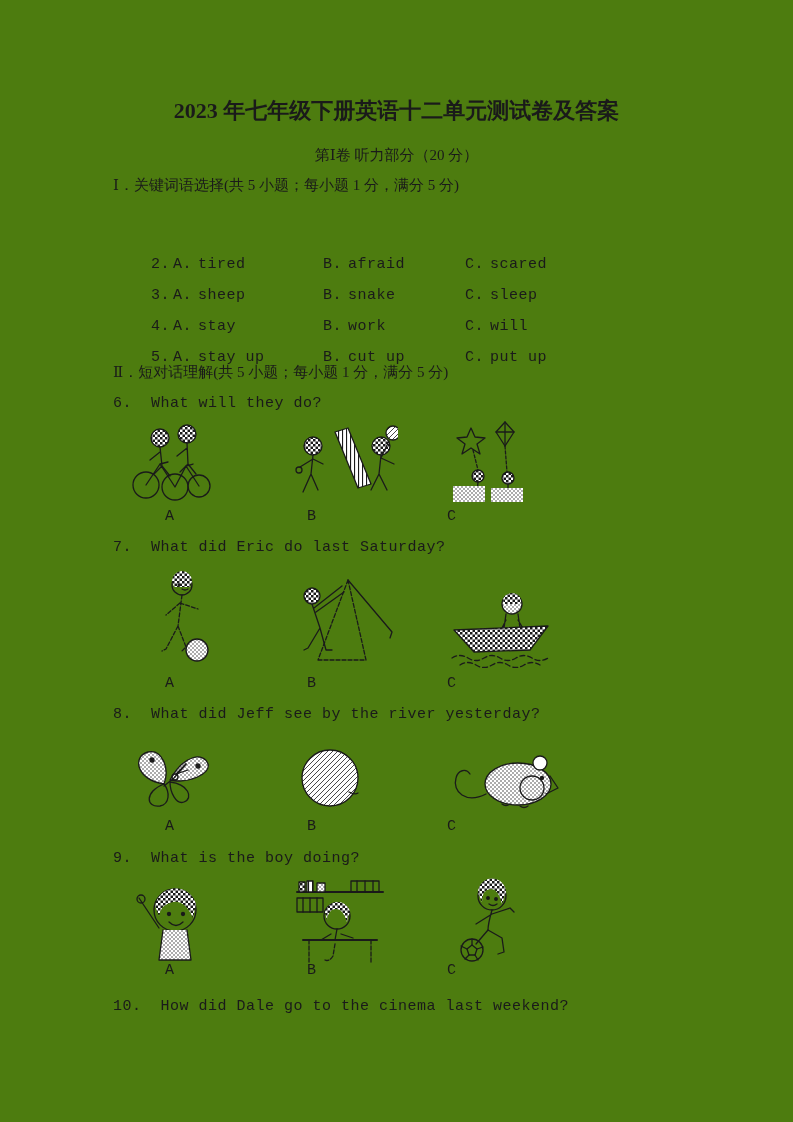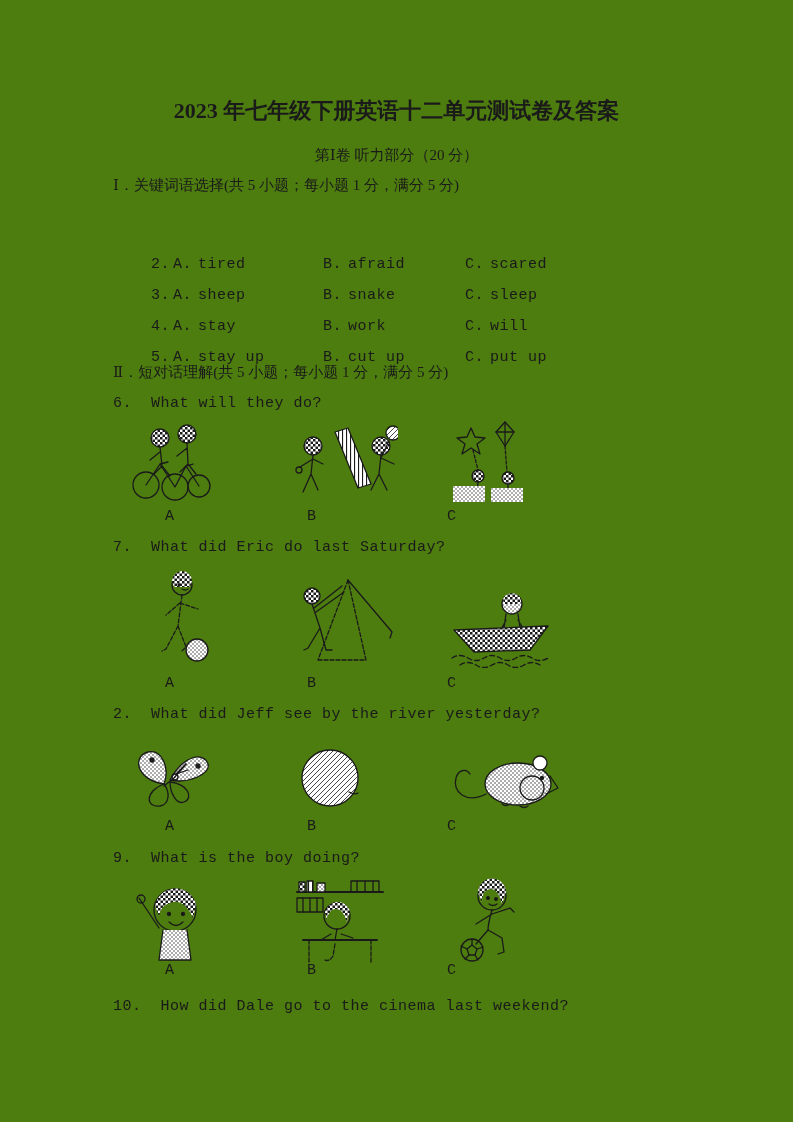--- a/index.html
+++ b/index.html
@@ -142,21 +142,21 @@
       <polygon points="4,38 98,34 80,58 24,60" fill="url(#pc)"></polygon>
       <path d="M2,66 q8,-5 16,0 t16,0 t16,0 t16,0 t16,0 t16,0 M10,73 q8,-5 16,0 t16,0 t16,0 t16,0 t16,0" stroke-dasharray="5 3"></path>
     </svg>
   </div>
   <div class="labelrow" style="top:675px">
     <span style="left:52px">A</span>
     <span style="left:194px">B</span>
     <span style="left:334px">C</span>
   </div>
 
-  <div class="line" style="top:706px">2.  What did Jeff see by the river yesterday?</div>
+  <div class="line" style="top:706px">8.  What did Jeff see by the river yesterday?</div>
   <div class="imgrow" style="top:738px;height:78px">
     <svg class="art" style="left:17px;top:2px" width="88" height="72" viewBox="0 0 88 72" aria-label="butterfly">
       <path d="M34,44 C6,40 2,16 18,12 C32,9 40,28 34,44 Z" fill="url(#pd)"></path>
       <path d="M34,44 C14,52 16,68 30,66 C40,64 40,52 34,44 Z"></path>
       <path d="M40,40 C54,14 74,12 78,24 C81,34 58,44 40,40 Z" fill="url(#pd)"></path>
       <path d="M40,42 C58,44 64,58 54,62 C46,65 40,52 40,42 Z"></path>
       <path d="M34,46 L44,38 M44,38 L56,24"></path>
       <circle cx="45" cy="37" r="3"></circle>
       <path d="M46,34 L56,24 M46,34 L58,30"></path>
       <circle cx="22" cy="20" r="2" fill="#1a1a1a"></circle>

